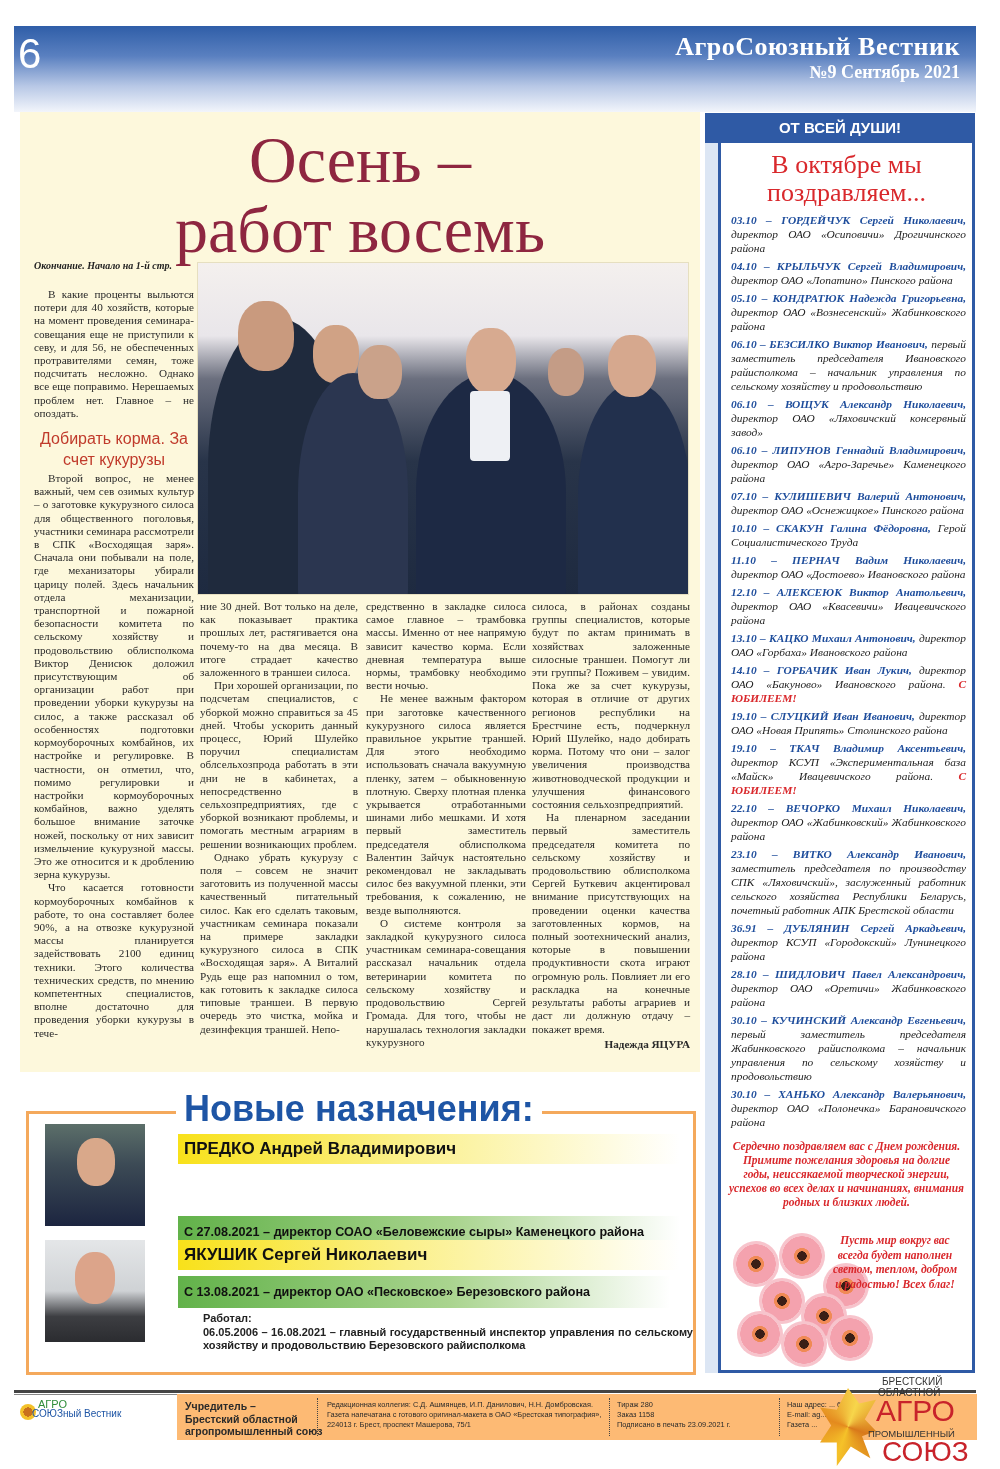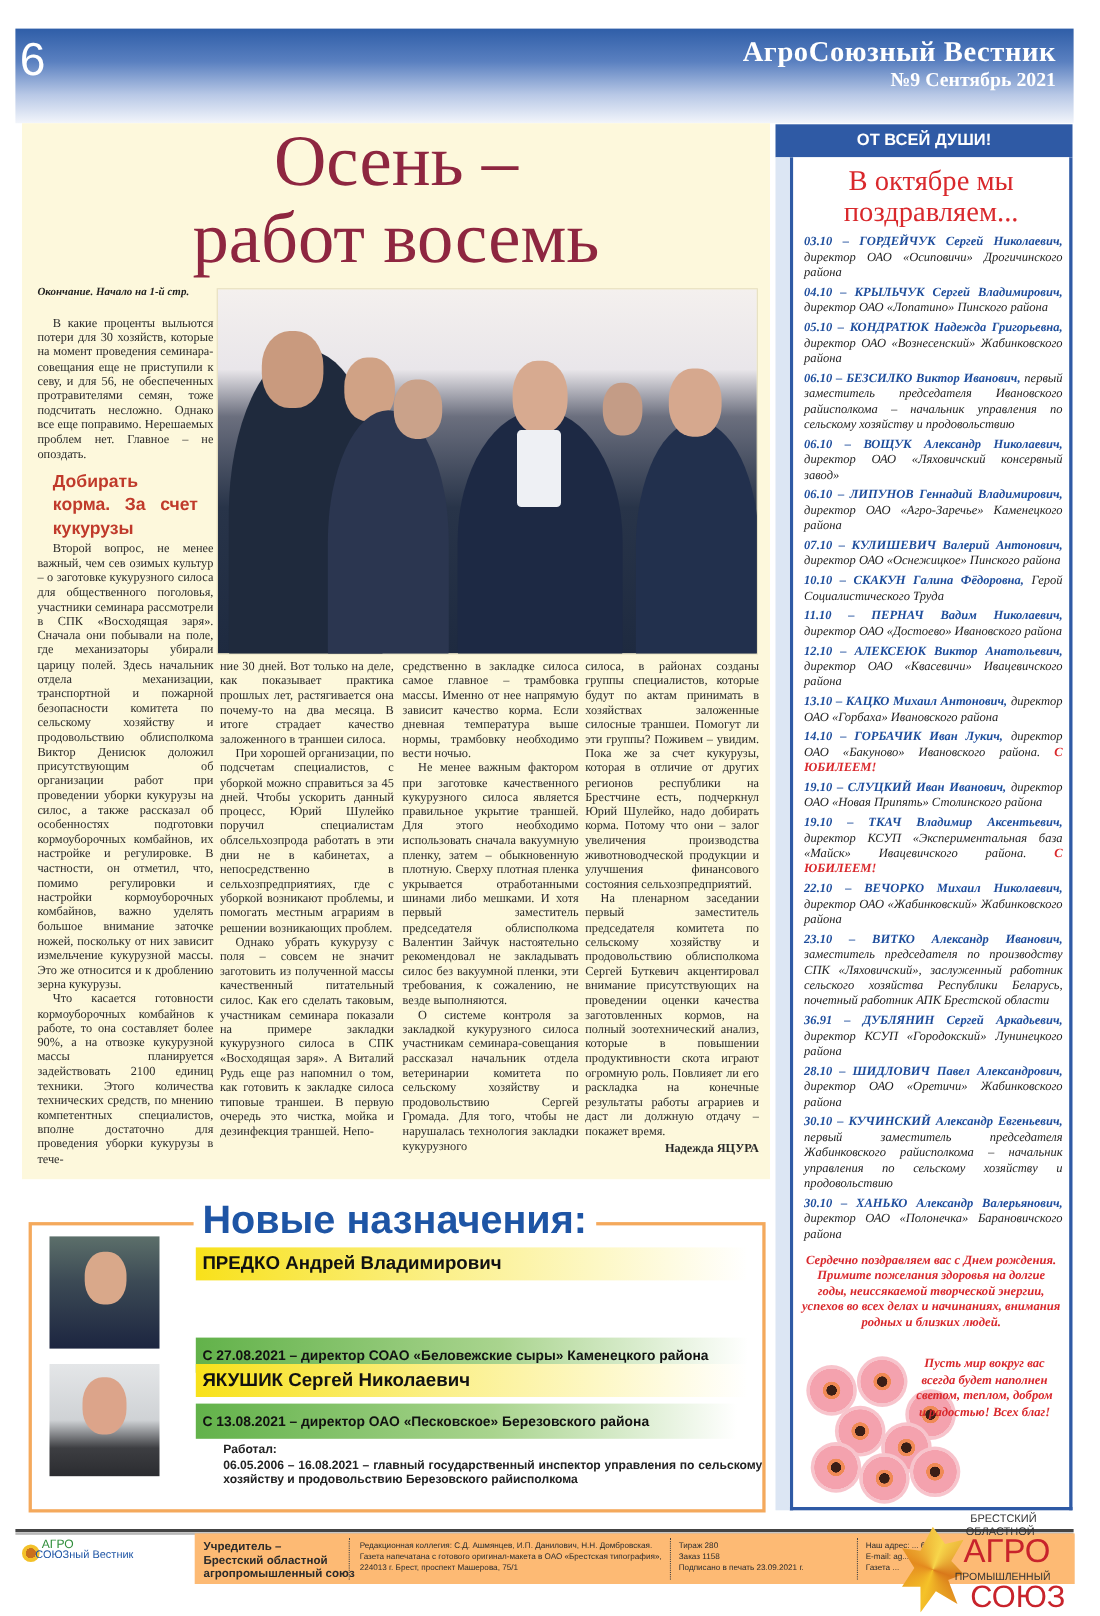--- a/index.html
+++ b/index.html
@@ -7,28 +7,28 @@
 
   
   .masthead { position: absolute; left: 14px; top: 26px; width: 962px; height: 86px;
     background: linear-gradient(to bottom, #2f5ea8 0%, #5a80c0 35%, #b8c8e6 70%, #f2f5fb 100%); }
   .page-num { position: absolute; left: 18px; top: 30px; font-family: "Liberation Sans", sans-serif; font-size: 42px; color: #fff; font-weight: normal; letter-spacing: -1px; }
   .paper-name { position: absolute; right: 40px; top: 32px; font-family: "Liberation Serif", serif; font-weight: bold; font-size: 26px; color: #fff; letter-spacing: 0.5px; }
   .issue { position: absolute; right: 40px; top: 62px; font-family: "Liberation Serif", serif; font-weight: bold; font-size: 18px; color: #fff; }
 
   
   .article { position: absolute; left: 20px; top: 112px; width: 680px; height: 960px; background: #fdf8dc; }
-  .headline { position: absolute; left: 0; top: 0; width: 680px; text-align: center; color: #8e2640; font-family: "Liberation Serif", serif; font-size: 66px; line-height: 70px; padding-top: 0px; }
+  .headline { position: absolute; left: 0; top: 0; width: 680px; text-align: center; color: #8e2640; font-family: "Liberation Serif", serif; font-size: 66px; line-height: 70px; padding-top: 13px; }
   .continued { position: absolute; left: 14px; top: 148px; font-size: 10px; font-style: italic; font-weight: bold; }
   .photo { position: absolute; left: 177px; top: 150px; width: 492px; height: 333px; border: 1px solid #e6dfc0; overflow: hidden;
     background: linear-gradient(to bottom, #f4f0ee 0%, #e9e6ea 22%, #6b6f7e 35%, #283449 60%, #1e2a40 100%); }
   .photo .person { position: absolute; border-radius: 50% 50% 10% 10%; }
   .col { position: absolute; font-size: 11.2px; line-height: 13.2px; text-align: justify; color: #2a2a2a; }
   .col p { text-indent: 14px; }
-  .subhead { color: #c03a2b; font-family: "Liberation Sans", sans-serif; font-weight: bold; font-size: 16px; line-height: 21px; margin: 8px 14px 2px; }
+  .subhead { color: #c03a2b; font-family: "Liberation Sans", sans-serif; font-weight: normal; font-size: 16px; line-height: 21px; text-align: center; margin: 8px 2px 2px; }
   .byline { text-align: right; font-weight: bold; margin-top: 2px; }
 
   
   .side-head { position: absolute; left: 705px; top: 113px; width: 270px; height: 30px; background: #2f5aa5; color: #fff; text-align: center; font-family: "Liberation Sans", sans-serif; font-weight: bold; font-size: 15px; line-height: 30px; }
   .side-box { position: absolute; left: 718px; top: 143px; width: 257px; height: 1230px; border: 3px solid #2f5aa5; border-top: none; background: #fff; }
   .side-box:before { content:""; position:absolute; left:-16px; top:0; width:13px; height:1230px; background:#dce6f4; }
   .side-title { text-align: center; color: #d9282c; font-family: "Liberation Serif", serif; font-size: 26px; line-height: 28px; margin-top: 8px; }
   .bday-list { padding: 6px 6px 0 10px; }
   .bday { font-family: "Liberation Serif", serif; font-style: italic; font-size: 11.4px; line-height: 14px; text-align: justify; margin-bottom: 4px; color: #222; }
   .bday .who { color: #1e4d9c; font-weight: bold; }
@@ -91,21 +91,21 @@
     <div class="person" style="left:160px;top:82px;width:44px;height:54px;background:#caa28a;border-radius:45%;"></div>
     <div class="person" style="left:218px;top:110px;width:150px;height:240px;background:#1d2944;"></div>
     <div class="person" style="left:268px;top:65px;width:50px;height:66px;background:#d7aa90;border-radius:45%;"></div>
     <div class="person" style="left:272px;top:128px;width:40px;height:70px;background:#eef0f4;border-radius:4px;"></div>
     <div class="person" style="left:380px;top:120px;width:112px;height:230px;background:#22304d;"></div>
     <div class="person" style="left:410px;top:72px;width:48px;height:62px;background:#d6a88e;border-radius:45%;"></div>
     <div class="person" style="left:350px;top:85px;width:36px;height:48px;background:#c49c86;border-radius:45%;"></div>
   </div>
 
   <div class="col" style="left:14px;top:176px;width:160px;">
-    <p>В какие проценты выльются потери для 30 хозяйств, которые на момент проведения семинара-совещания еще не приступили к севу, и для 56, не обеспеченных протравителями семян, тоже подсчитать несложно. Однако все еще поправимо. Нерешаемых проблем нет. Главное – не опоздать.</p>
+    <p>В какие проценты выльются потери для 40 хозяйств, которые на момент проведения семинара-совещания еще не приступили к севу, и для 56, не обеспеченных протравителями семян, тоже подсчитать несложно. Однако все еще поправимо. Нерешаемых проблем нет. Главное – не опоздать.</p>
     <div class="subhead">Добирать корма. За счет кукурузы</div>
     <p>Второй вопрос, не менее важный, чем сев озимых культур – о заготовке кукурузного силоса для общественного поголовья, участники семинара рассмотрели в СПК «Восходящая заря». Сначала они побывали на поле, где механизаторы убирали царицу полей. Здесь начальник отдела механизации, транспортной и пожарной безопасности комитета по сельскому хозяйству и продовольствию облисполкома Виктор Денисюк доложил присутствующим об организации работ при проведении уборки кукурузы на силос, а также рассказал об особенностях подготовки кормоуборочных комбайнов, их настройке и регулировке. В частности, он отметил, что, помимо регулировки и настройки кормоуборочных комбайнов, важно уделять большое внимание заточке ножей, поскольку от них зависит измельчение кукурузной массы. Это же относится и к дроблению зерна кукурузы.</p>
     <p>Что касается готовности кормоуборочных комбайнов к работе, то она составляет более 90%, а на отвозке кукурузной массы планируется задействовать 2100 единиц техники. Этого количества технических средств, по мнению компетентных специалистов, вполне достаточно для проведения уборки кукурузы в тече-</p>
   </div>
   <div class="col" style="left:180px;top:488px;width:158px;">
     <p style="text-indent:0">ние 30 дней. Вот только на деле, как показывает практика прошлых лет, растягивается она почему-то на два месяца. В итоге страдает качество заложенного в траншеи силоса.</p>
     <p>При хорошей организации, по подсчетам специалистов, с уборкой можно справиться за 45 дней. Чтобы ускорить данный процесс, Юрий Шулейко поручил специалистам облсельхозпрода работать в эти дни не в кабинетах, а непосредственно в сельхозпредприятиях, где с уборкой возникают проблемы, и помогать местным аграриям в решении возникающих проблем.</p>
     <p>Однако убрать кукурузу с поля – совсем не значит заготовить из полученной массы качественный питательный силос. Как его сделать таковым, участникам семинара показали на примере закладки кукурузного силоса в СПК «Восходящая заря». А Виталий Рудь еще раз напомнил о том, как готовить к закладке силоса типовые траншеи. В первую очередь это чистка, мойка и дезинфекция траншей. Непо-</p>
   </div>
   <div class="col" style="left:346px;top:488px;width:160px;">

